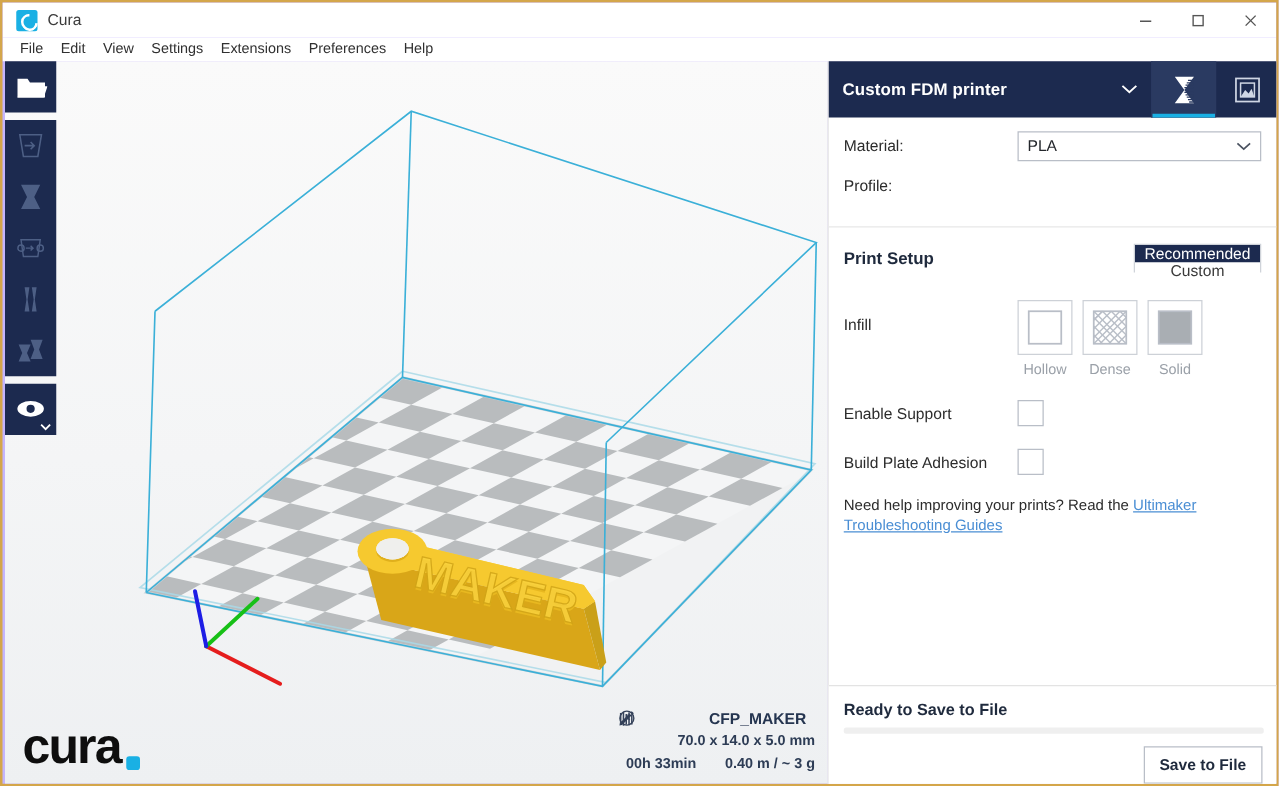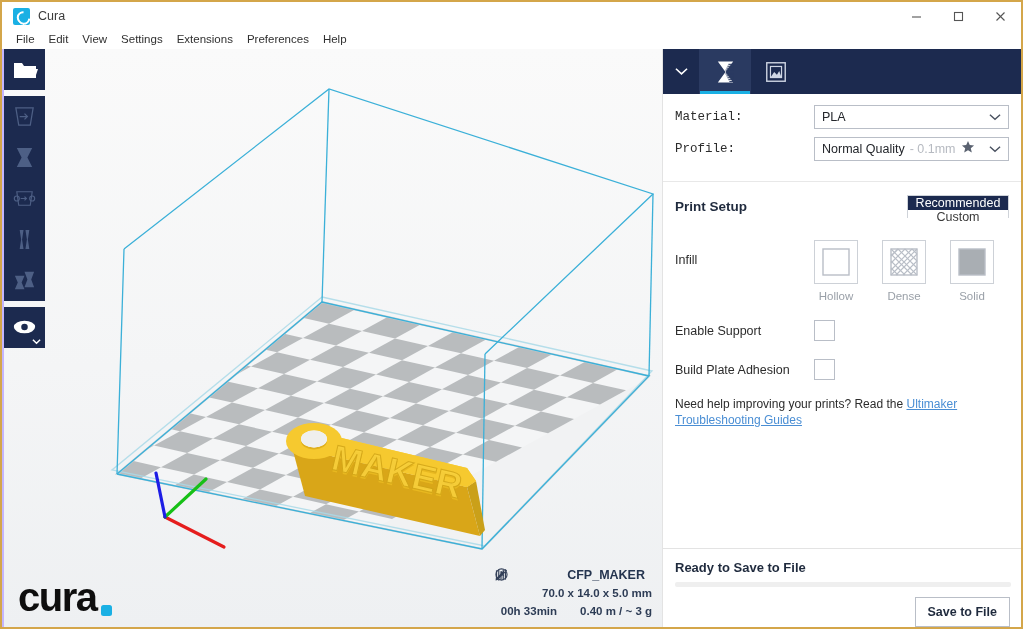--- a/index.html
+++ b/index.html
@@ -141,21 +141,21 @@
   .ptab.active { background: #2a3a61; }
   .ptab.active::after {
     content: ""; position: absolute; left: 0; right: 0; bottom: 0;
     height: 3px; background: #1ab0e4;
   }
 
   .mp-section { padding: 10px 14px 12px 12px; }
   .mp-row {
     display: flex; align-items: center; height: 25px; margin-bottom: 7px;
   }
-  .mp-label { width: 139px; font-size: 12.5px; color: #2c2c2c; font-family: Liberation Mono, monospace; }
+  .mp-label { width: 139px; font-size: 12.5px; color: #2c2c2c; }
   .combo {
     flex: 1; height: 24px; border: 1px solid #b9bec7; background: #fff;
     display: flex; align-items: center; padding: 0 7px;
     font-size: 12.5px; color: #23262b;
   }
   .combo .caret { margin-left: auto; color: #3c4450; }
   .combo .muted { color: #b6bac1; margin-left: 5px; }
   .combo .star { margin-left: auto; margin-right: 9px; color: #58606d; font-size: 13px; }
 
   .divider { height: 1px; background: #e8e8e8; margin: 1px 0 0 0; }
@@ -171,21 +171,21 @@
     flex-direction: column;
   }
   .seg-btn {
     width: 100px; display: flex; align-items: center; justify-content: center;
     font-size: 12.5px; color: #3a3a3a; background: #fff;
   }
   .seg-btn.active { background: #1c2a4f; color: #fff; }
 
   .infill-block { display: flex; padding: 22px 14px 0 12px; }
   .infill-label { width: 139px; font-size: 12.5px; color: #2c2c2c; padding-top: 13px; }
-  .infill-opts { display: flex; gap: 24px; }
+  .infill-opts { display: flex; gap: 8px; }
   .infill-opt { width: 44px; text-align: center; }
   .infill-box {
     width: 44px; height: 44px; border: 1px solid #cdd1d7; background: #fff;
     display: flex; align-items: center; justify-content: center;
     position: relative;
   }
   .infill-box.selected { background: #1c2a4f; border-color: #1c2a4f; }
   .infill-cap { margin-top: 6px; font-size: 11.5px; color: #9aa0a8; }
   .infill-opt.selected .infill-cap { color: #1f2a3d; font-weight: bold; }
 
@@ -480,20 +480,23 @@
               <path d="M1,1.5 L5,5.5 L9,1.5" fill="none" stroke="#ffffff" stroke-width="1.6"></path>
             </svg>
         </span>
       </div>
     </div>
   </div>
 
   <div class="right-panel">
 
     <div class="printer-bar">
+      <div class="printer-name">
+        <span>Custom FDM printer</span>
+      </div>
       <div class="printer-caret">
         <svg width="13" height="9" viewBox="0 0 14 9">
             <path d="M1,1.5 L7,7 L13,1.5" fill="none" stroke="#ffffff" stroke-width="1.7"></path>
           </svg>
       </div>
       <div class="ptab active">
         <svg width="23" height="26" viewBox="0 0 24 26">
           <path d="M4,2 L20,2 L12,13 L20,24 L4,24 L12,13 Z" fill="#ffffff"></path>
           <g stroke="#2a3a61" stroke-width="1.1">
             <line x1="12" y1="15" x2="20" y2="15"></line>
@@ -524,34 +527,20 @@
           <span>PLA</span>
           <span class="caret">
             <svg width="12" height="8" viewBox="0 0 13 8">
                 <path d="M1,1.5 L6.5,6.5 L12,1.5" fill="none" stroke="#4a5260" stroke-width="1.5"></path>
               </svg>
           </span>
         </div>
       </div>
       <div class="mp-row">
         <div class="mp-label">Profile:</div>
-        <div class="combo">
-          <span>Normal Quality</span>
-          <span class="muted">- 0.1mm</span>
-          <span class="star">
-            <svg width="14" height="14" viewBox="0 0 15 15">
-                <path d="M7.5,1 L9.4,5.3 L14,5.8 L10.5,8.9 L11.6,13.5 L7.5,11.1 L3.4,13.5 L4.5,8.9 L1,5.8 L5.6,5.3 Z" fill="#5a6270"></path>
-              </svg>
-          </span>
-          <span class="caret">
-            <svg width="12" height="8" viewBox="0 0 13 8">
-                <path d="M1,1.5 L6.5,6.5 L12,1.5" fill="none" stroke="#4a5260" stroke-width="1.5"></path>
-              </svg>
-          </span>
-        </div>
       </div>
     </div>
 
     <div class="divider"></div>
 
     <div class="setup-head">
       <div class="setup-title">Print Setup</div>
       <div class="seg">
         <div class="seg-btn active">Recommended</div>
         <div class="seg-btn">Custom</div>

